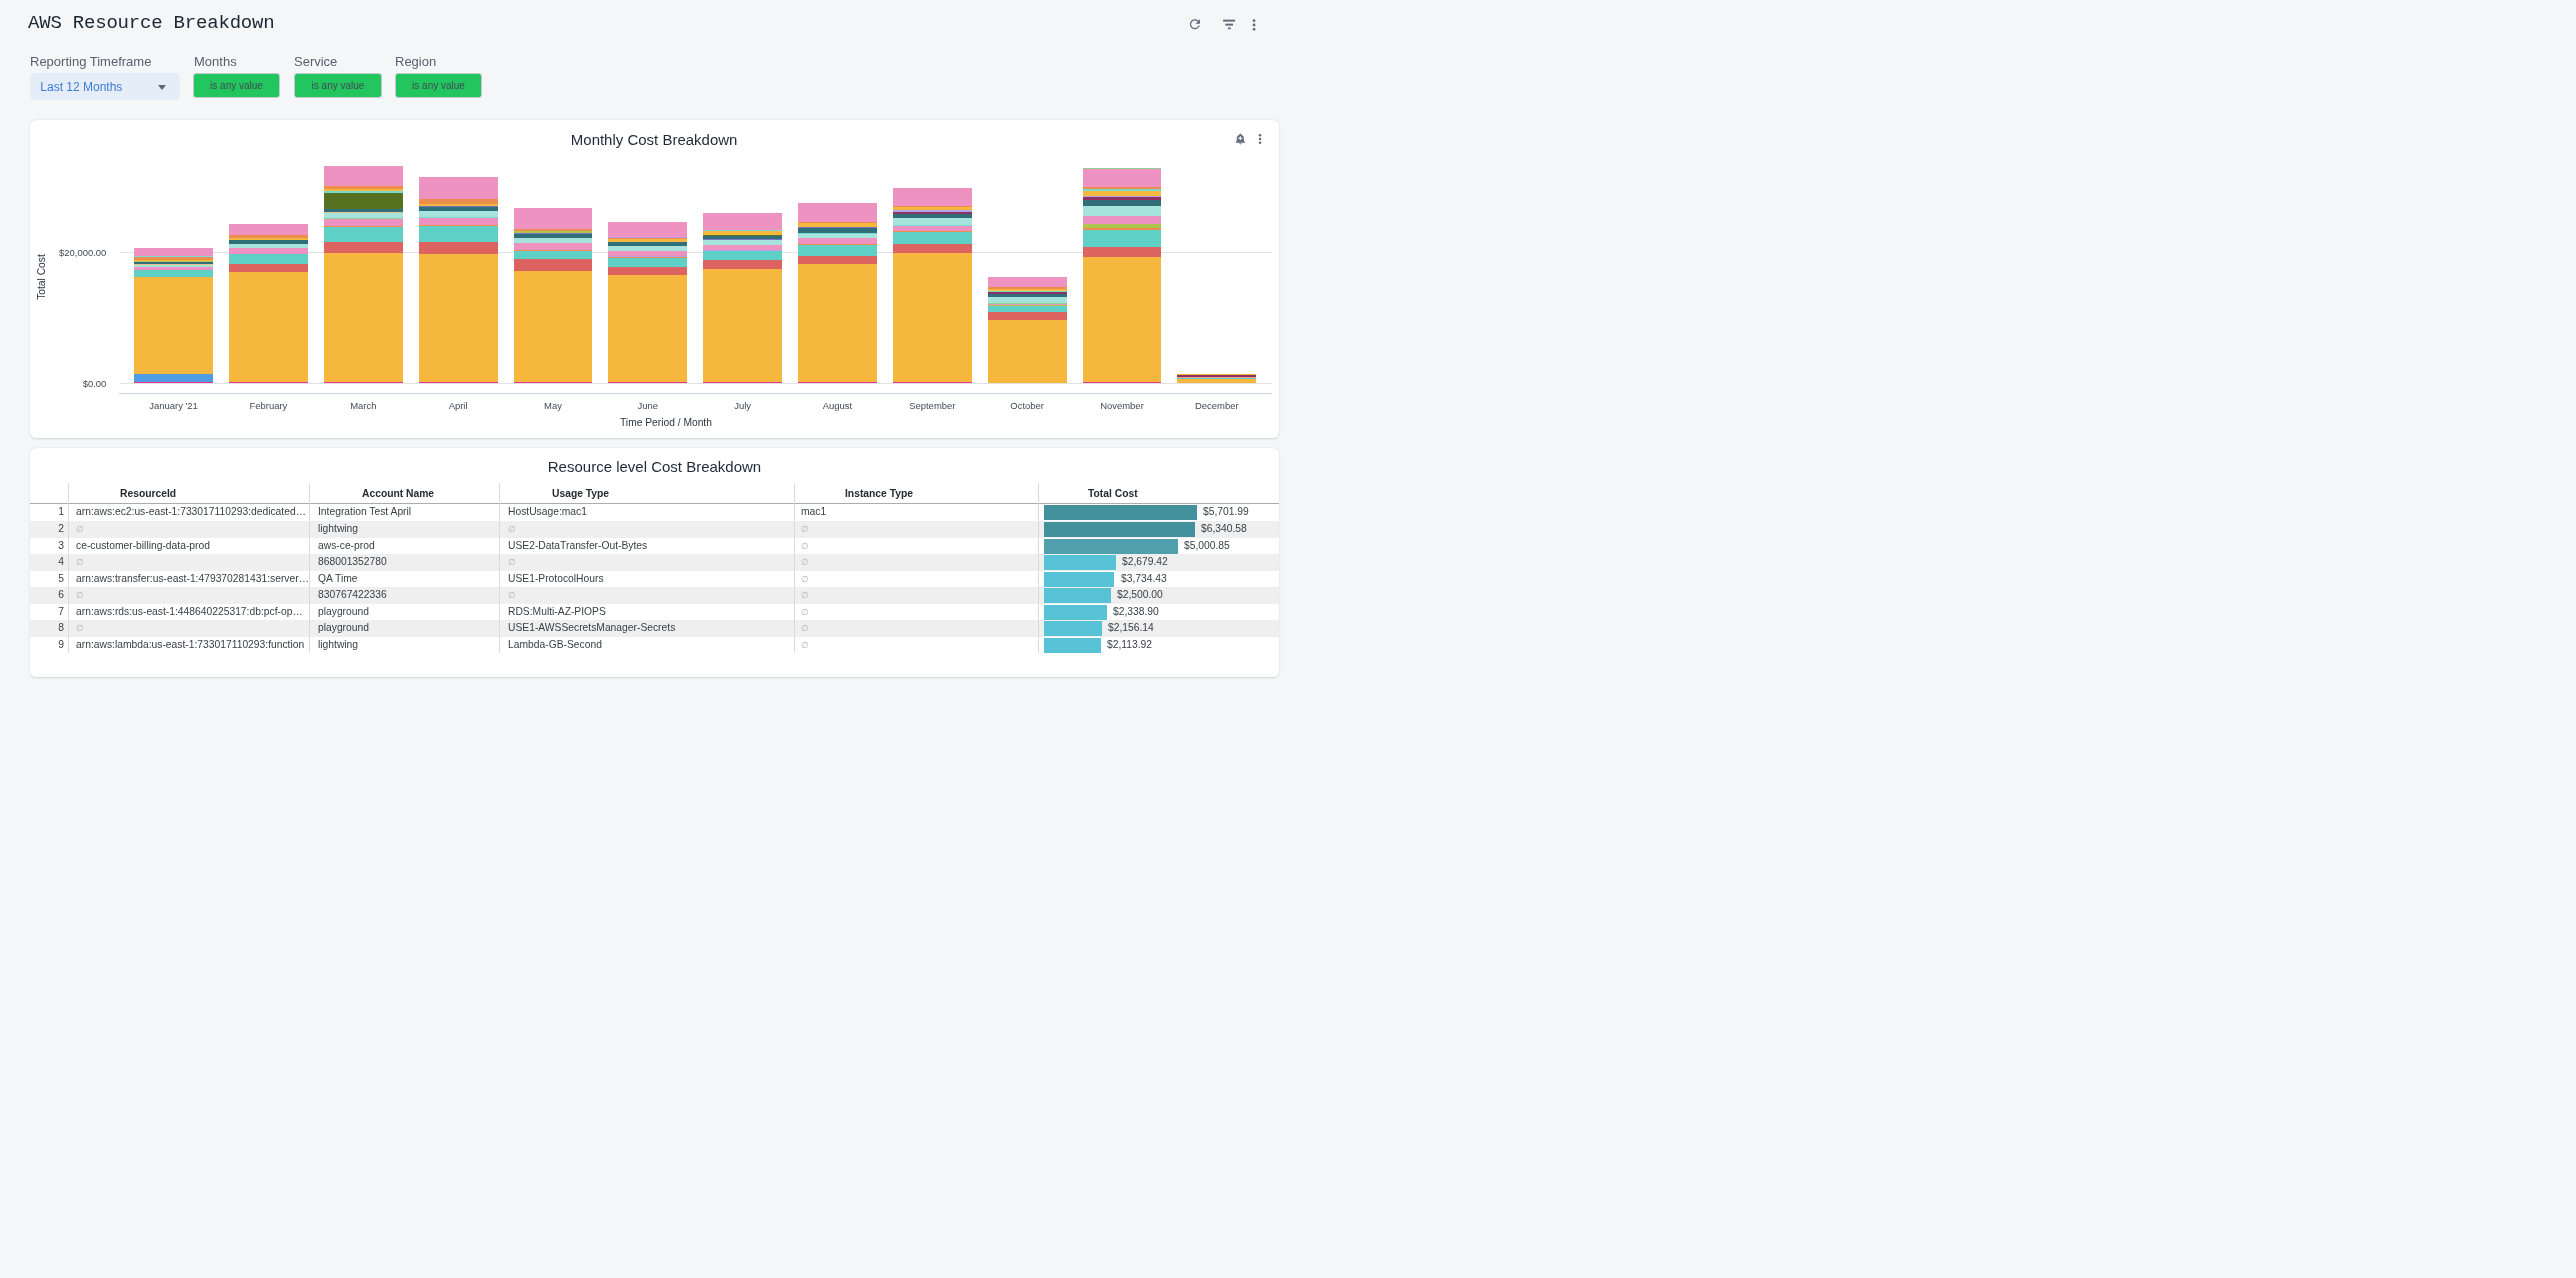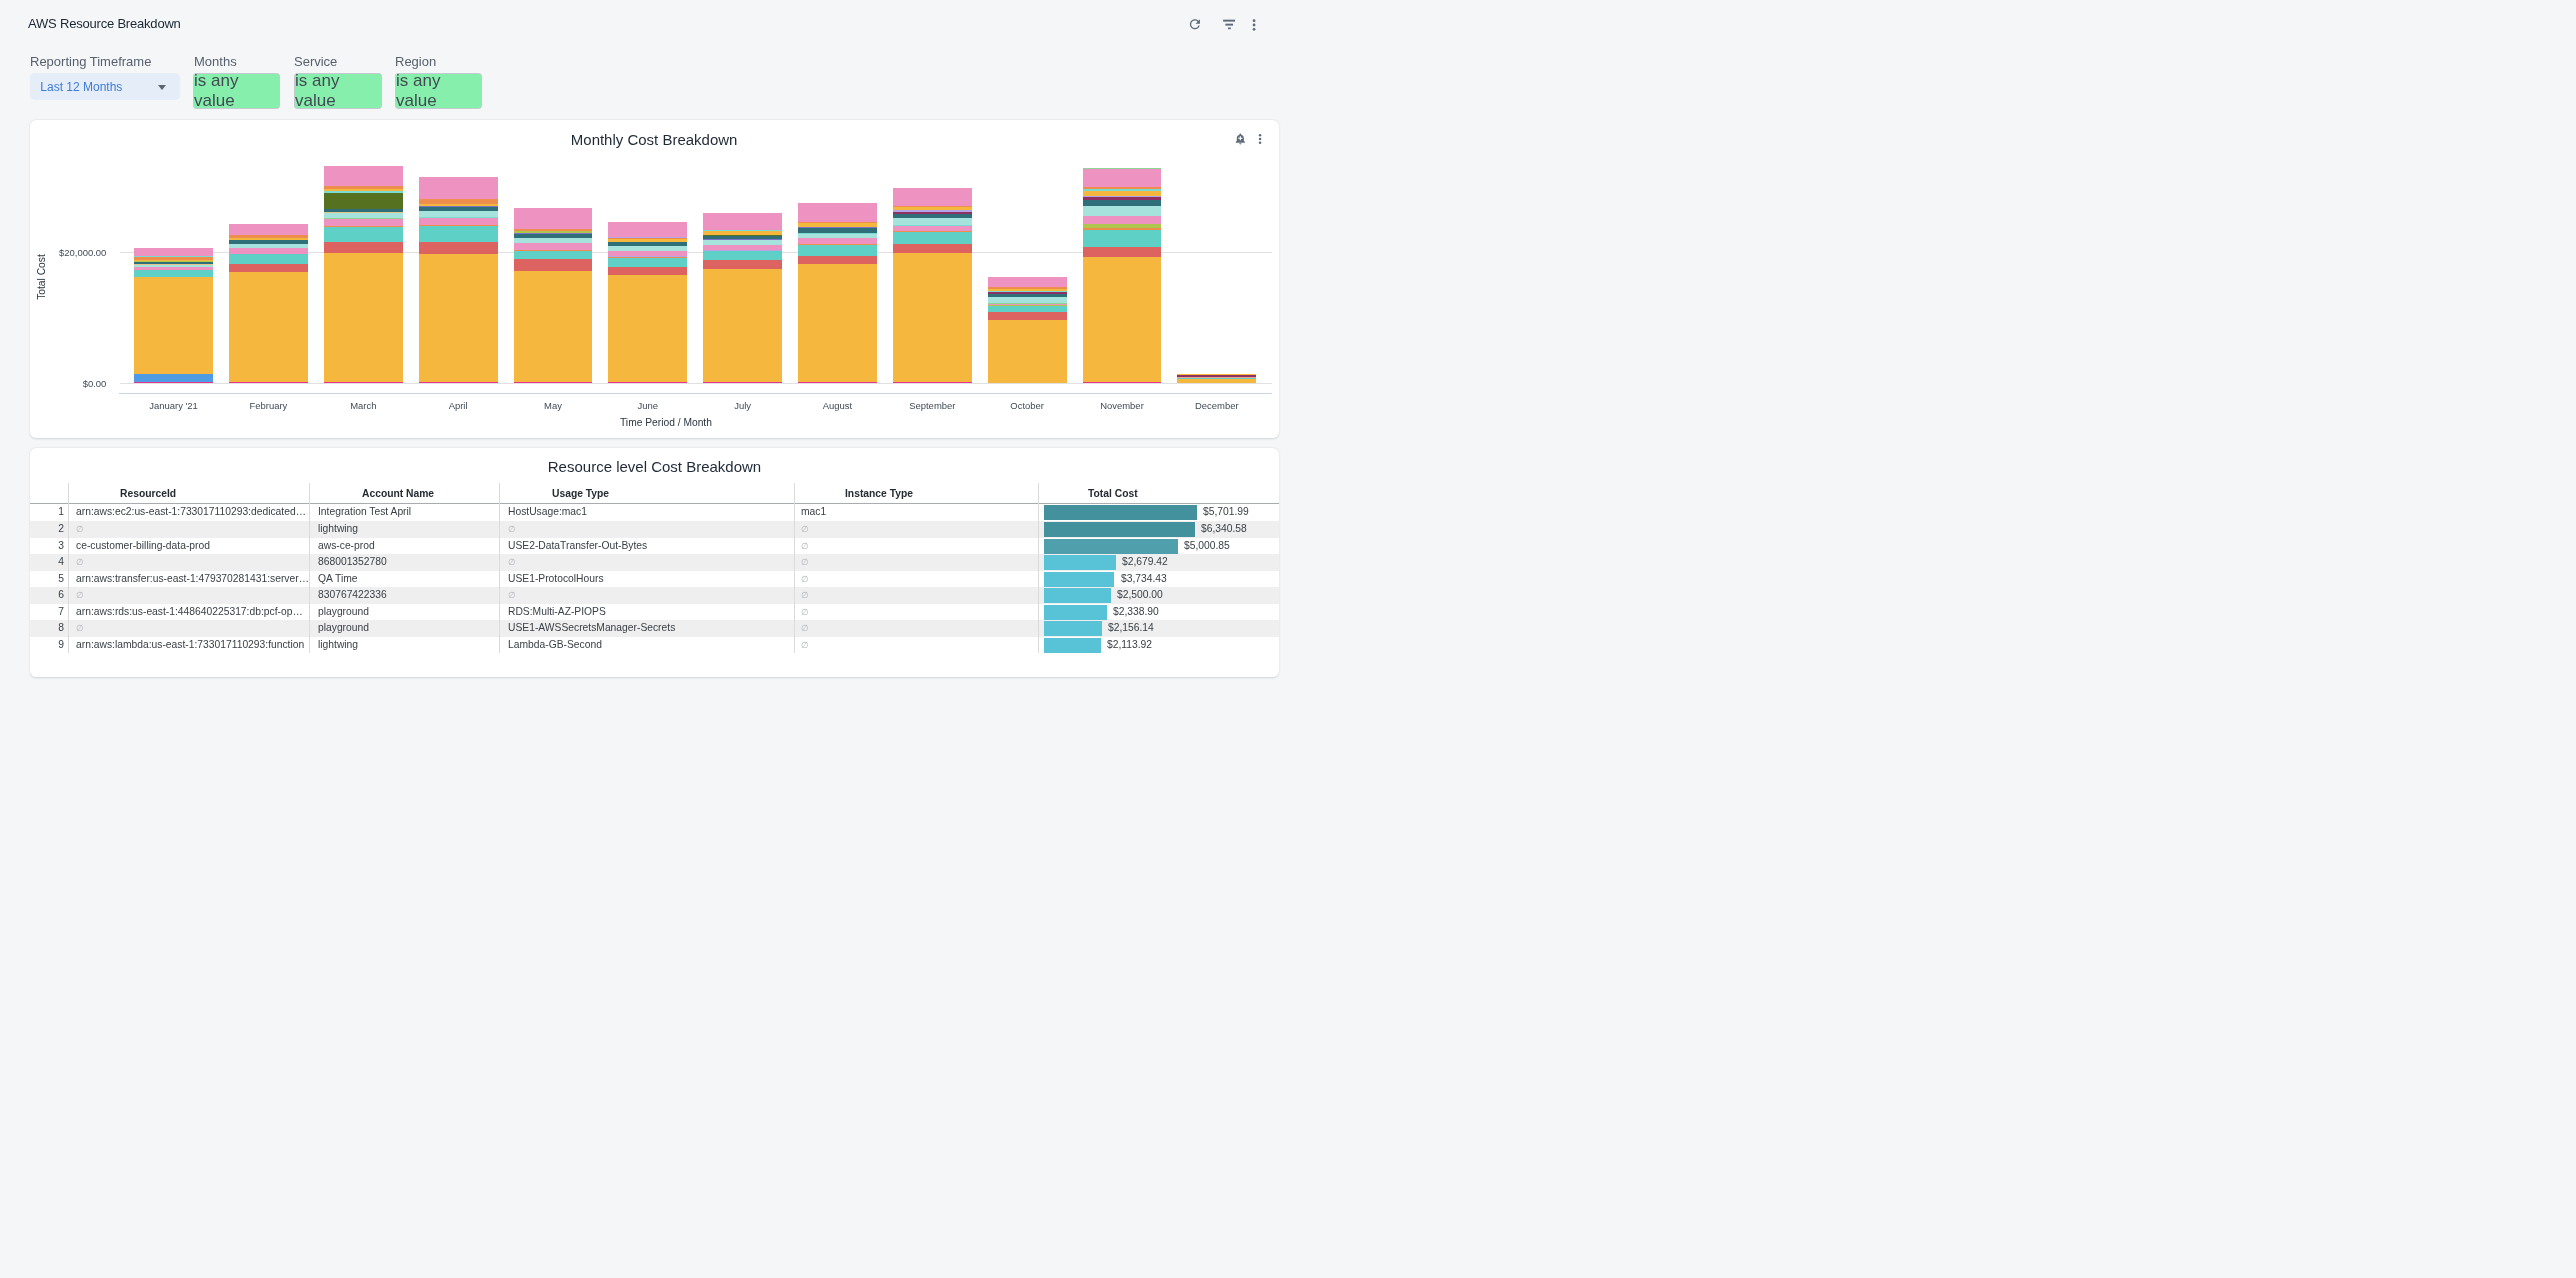--- a/index.html
+++ b/index.html
@@ -1,29 +1,29 @@
 <!DOCTYPE html>
 <html style="font-size:12.6px"><head><meta charset="utf-8">
 <style>
 * { margin:0; padding:0; box-sizing:border-box; }
 html,body { width:1288px; height:639px; overflow:hidden; background:#f5f6f8;
   font-family:"Liberation Sans", sans-serif; }
 .card { position:absolute; background:#fff; border-radius:6.3px;
   box-shadow:0 0.8px 1.6px rgba(20,30,40,.10), 0 0.8px 3.2px rgba(20,30,40,.06); }
-h1 { position:absolute; left:28px; top:14px; font-size:13px; font-weight:500;
-  color:#1b2733; letter-spacing:-0.2px; line-height:19px; }
+h1 { position:absolute; left:28px; top:14px; font-size:19px; font-weight:500;
+  color:#1b2733; letter-spacing:-0.2px; line-height:19px;font-family:Liberation Mono, monospace; }
 .flabel { position:absolute; top:54px; font-size:13px; color:#57616e; }
 .chip { position:absolute; top:73px; height:27px; border-radius:4.7px;
   font-size:12px; display:flex; align-items:center; }
 .chip1 { left:30px; width:150px; background:#e5edf8; color:#3e7bd6; padding-left:10.3px; }
 .caret { position:absolute; right:14px; top:12px; width:0; height:0;
   border-left:4.7px solid transparent; border-right:4.7px solid transparent;
   border-top:5.5px solid #5d6570; }
-.btn { position:absolute; top:73px; height:36px; background:#86efac;
-  border:0.8px solid #c5cad2; border-radius:3.2px; font-size:17px; color:#434a54;
+.btn { position:absolute; top:73px; height:25px; background:#22c55e;
+  border:0.8px solid #c5cad2; border-radius:3.2px; font-size:10px; color:#434a54;
   display:flex; align-items:center; justify-content:center; }
 .ttitle { position:absolute; left:0; top:10.3px; width:1249px; text-align:center;
   font-size:15px; color:#1f2a37; }
 .th { position:absolute; font-size:10.3px; font-weight:bold; color:#262b31;
   display:flex; align-items:center; white-space:nowrap;margin-left:44px; }
 .tr { position:absolute; left:0; width:1249px; }
 .num { position:absolute; top:0; height:16.6px; text-align:right; font-size:10.3px;
   color:#3a4046; line-height:16.6px; }
 .cell { position:absolute; top:0; height:16.6px; font-size:10.3px; color:#3a4046;
   line-height:16.6px; white-space:nowrap; overflow:hidden; text-overflow:ellipsis; }

